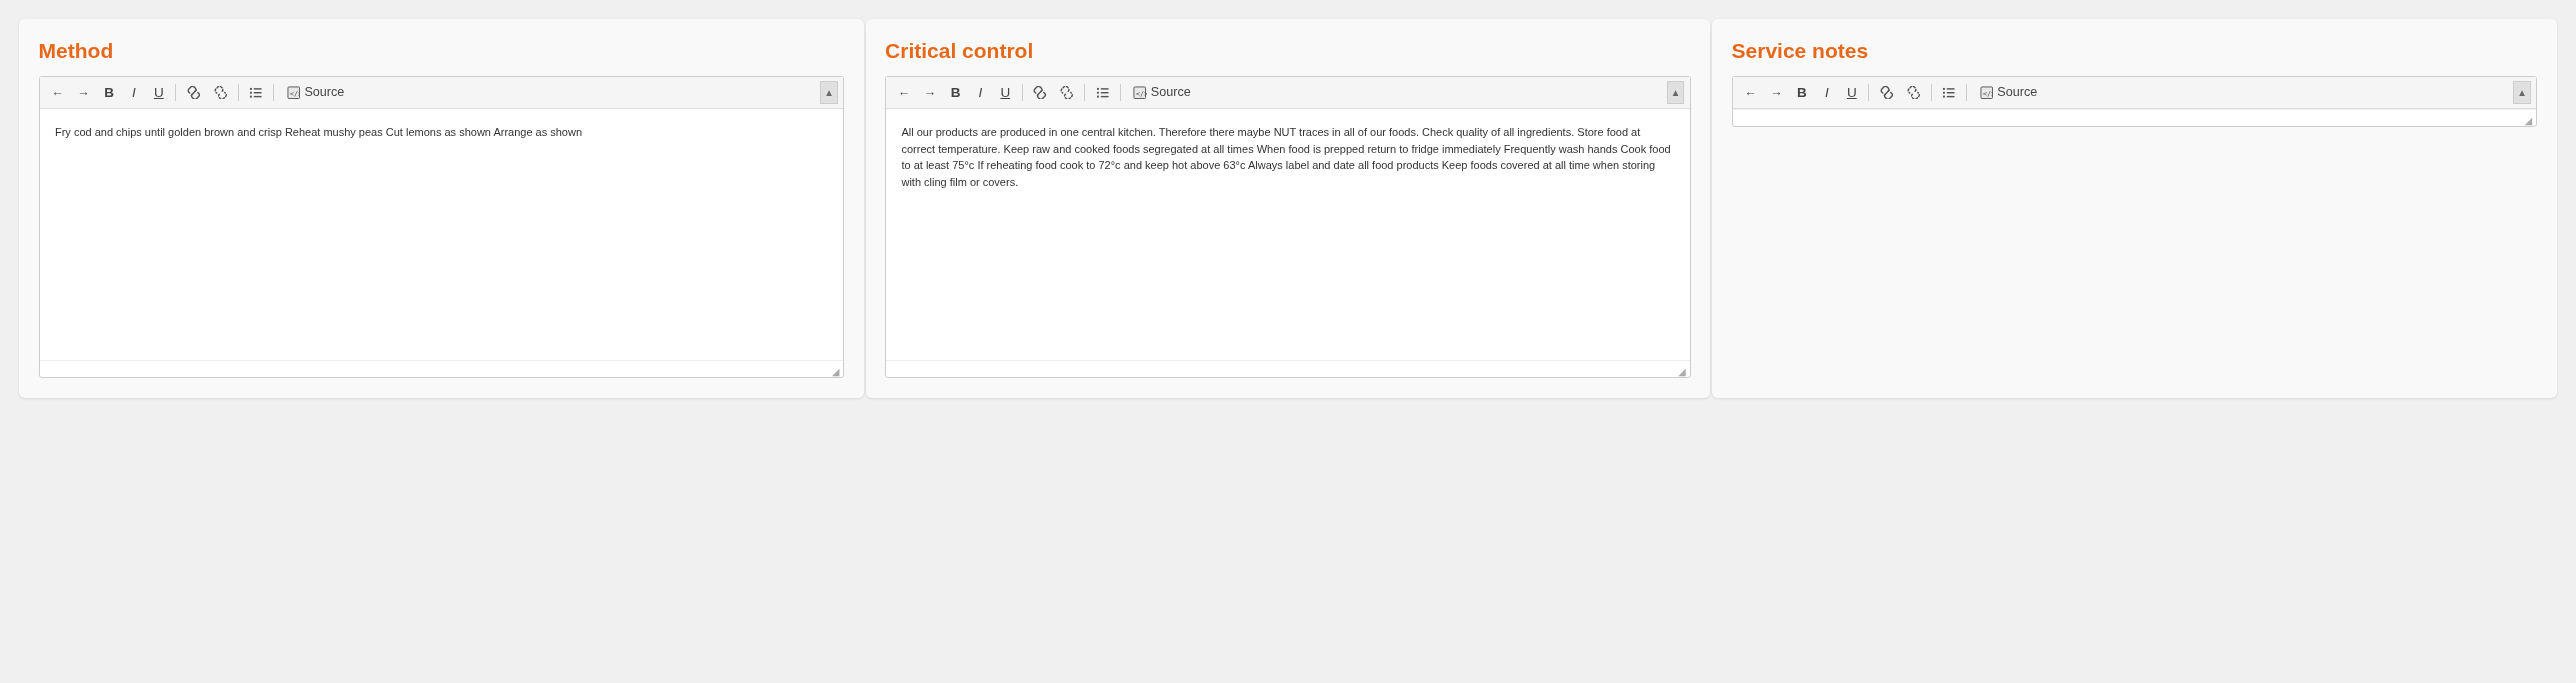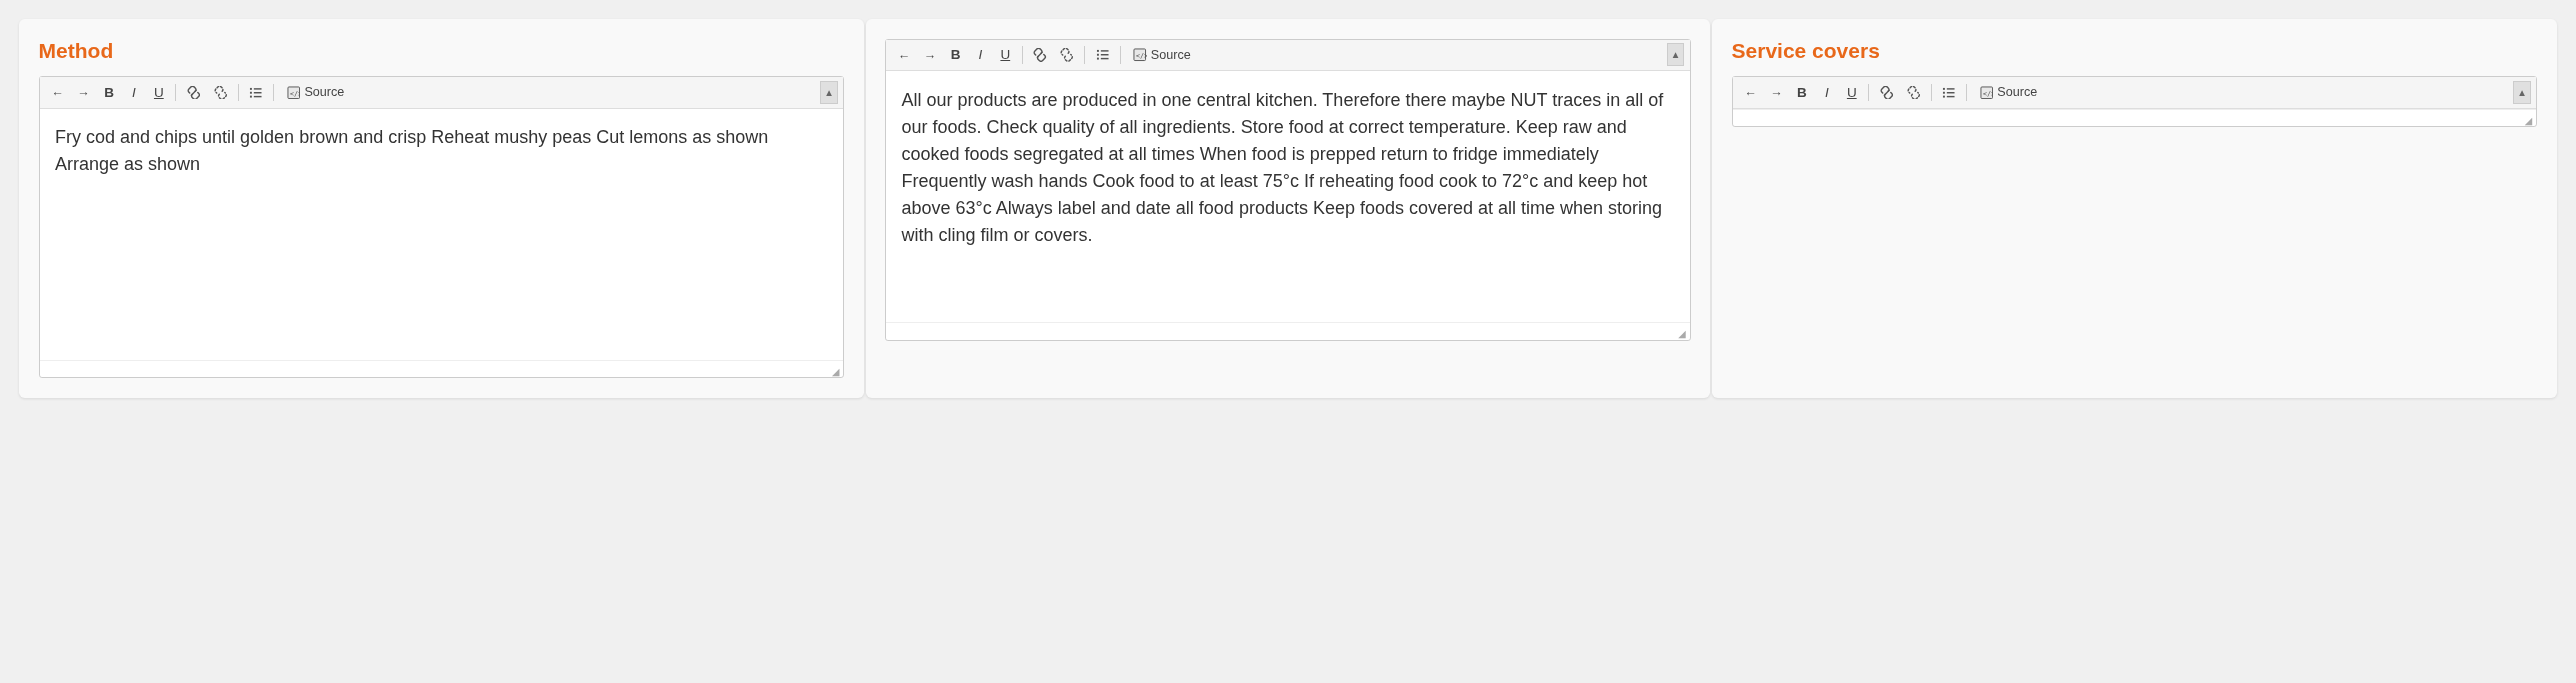--- a/index.html
+++ b/index.html
@@ -102,21 +102,21 @@
       width: 17.4px;
       display: flex;
       align-items: center;
       justify-content: center;
       margin-left: auto;
     }
 
     .editor-content {
       padding: 15.4px;
       min-height: 251px;
-      font-size: 18px;
+      font-size: 11px;
       line-height: 1.5;
       color: #333;
       position: relative;
     }
 
     .editor-footer {
       height: 17.4px;
       border-top: 1px solid #eee;
       display: flex;
       justify-content: flex-end;
@@ -182,20 +182,21 @@
         </div>
         <div class="editor-content" contenteditable="true" style="">
           Fry cod and chips until golden brown and crisp Reheat mushy peas Cut lemons as shown Arrange as shown
         </div>
         <div class="editor-footer">
           <span class="resize-handle">◢</span>
         </div>
       </div>
     </div>
     <div class="panel">
+      <div class="panel-title">Critical control</div>
       <div class="editor-wrapper">
         <div class="editor-toolbar">
           <button class="toolbar-btn undo-btn" title="Undo">←</button>
           <button class="toolbar-btn redo-btn" title="Redo">→</button>
           <button class="toolbar-btn bold">B</button>
           <button class="toolbar-btn italic">I</button>
           <button class="toolbar-btn underline">U</button>
           <div class="toolbar-separator"></div>
           <button class="toolbar-btn" title="Link" style="font-size:10.6px;">
             <svg width="13.5" height="13.5" viewBox="0 0 14 14">
@@ -233,21 +234,21 @@
         </div>
         <div class="editor-content" contenteditable="true" style="">
           All our products are produced in one central kitchen. Therefore there maybe NUT traces in all of our foods. Check quality of all ingredients. Store food at correct temperature. Keep raw and cooked foods segregated at all times When food is prepped return to fridge immediately Frequently wash hands Cook food to at least 75°c If reheating food cook to 72°c and keep hot above 63°c Always label and date all food products Keep foods covered at all time when storing with cling film or covers.
         </div>
         <div class="editor-footer">
           <span class="resize-handle">◢</span>
         </div>
       </div>
     </div>
     <div class="panel">
-      <div class="panel-title">Service covers</div>
+      <div class="panel-title">Service notes</div>
       <div class="editor-wrapper">
         <div class="editor-toolbar">
           <button class="toolbar-btn undo-btn" title="Undo">←</button>
           <button class="toolbar-btn redo-btn" title="Redo">→</button>
           <button class="toolbar-btn bold">B</button>
           <button class="toolbar-btn italic">I</button>
           <button class="toolbar-btn underline">U</button>
           <div class="toolbar-separator"></div>
           <button class="toolbar-btn" title="Link" style="font-size:10.6px;">
             <svg width="13.5" height="13.5" viewBox="0 0 14 14">

